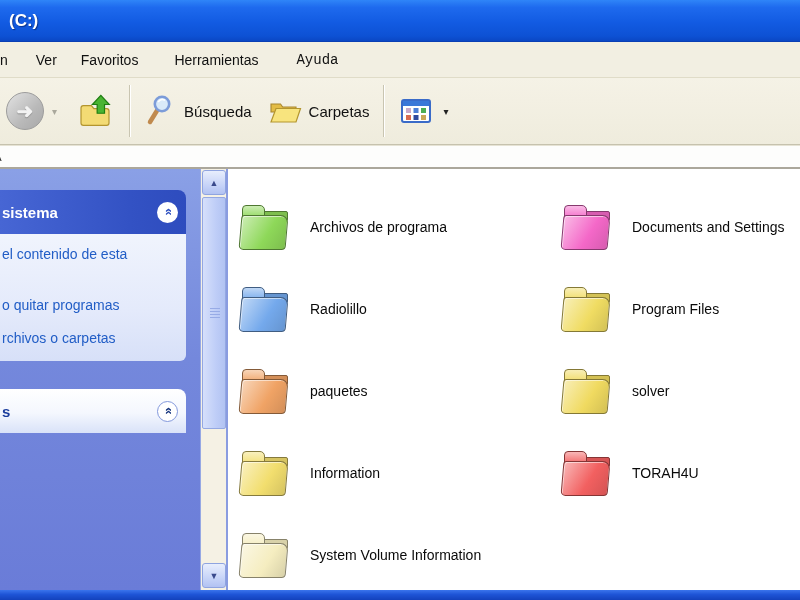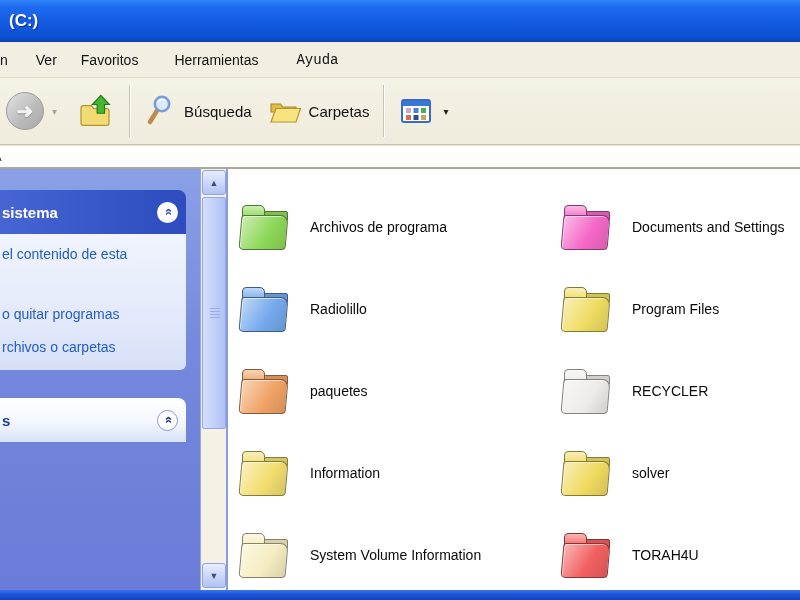--- a/index.html
+++ b/index.html
@@ -72,21 +72,21 @@
     height:34px;
     background:linear-gradient(180deg,#FFFFFF 0%,#F4F7FE 55%,#D9E2F8 100%);
     color:#1A3C9C; font-weight:bold; font-size:15px;
   }
   .sec-body {
     background:linear-gradient(180deg,#F0F4FD 0%,#E4EAFB 60%,#D7E0F8 100%);
     border-bottom-right-radius:6px; padding:12px 6px 14px 2px;
     font-size:14px; color:#215DC6;
   }
   .sec-body .sb-item { line-height:17px; cursor:pointer; }
-  .gap-lg { margin-top:43px; } .gap-sm { margin-top:16px; }
+  .gap-lg { margin-top:34px; } .gap-sm { margin-top:16px; }
   .s1-body { min-height:124px; } .s2-body { min-height:110px; }
   .sec2 { margin-top:25px; } .sec3 { margin-top:28px; }
   .sec3 .sec-hdr { height:44px; }
   .hdr-frag { display:inline-block; max-width:140px; overflow:hidden; white-space:nowrap; }
   .chev {
     width:21px; height:21px; border-radius:50%; background:#fff; flex:none;
     display:flex; align-items:center; justify-content:center; cursor:pointer;
   }
   .chev span { transform:rotate(-90deg); font-weight:bold; font-size:13px; color:#2E50C0; letter-spacing:-1px; }
   .chev.ring { border:1px solid #8298DC; }
@@ -300,28 +300,20 @@
           <div class="file-item">
             <span class="ficon">
               <span class="f-back" style="background: rgb(211, 194, 86); border: 1px solid rgb(132, 121, 54);"></span>
               <span class="f-tab" style="background: linear-gradient(rgb(248, 239, 184), rgb(240, 220, 98)); border: 1px solid rgb(132, 121, 54);"></span>
               <span class="f-body" style="background: linear-gradient(118deg, rgb(248, 239, 184) 0%, rgb(240, 220, 98) 58%, rgb(211, 194, 86) 100%); border: 1px solid rgb(132, 121, 54);"></span>
             </span>
             <span class="file-label">Program Files</span>
           </div>
           <div class="file-item">
             <span class="ficon">
-              <span class="f-back" style="background: rgb(209, 208, 206); border: 1px solid rgb(130, 130, 129);"></span>
-              <span class="f-tab" style="background: linear-gradient(rgb(247, 246, 246), rgb(237, 236, 234)); border: 1px solid rgb(130, 130, 129);"></span>
-              <span class="f-body" style="background: linear-gradient(118deg, rgb(247, 246, 246) 0%, rgb(237, 236, 234) 58%, rgb(209, 208, 206) 100%); border: 1px solid rgb(130, 130, 129);"></span>
-            </span>
-            <span class="file-label">RECYCLER</span>
-          </div>
-          <div class="file-item">
-            <span class="ficon">
               <span class="f-back" style="background: rgb(211, 192, 84); border: 1px solid rgb(132, 120, 53);"></span>
               <span class="f-tab" style="background: linear-gradient(rgb(248, 238, 183), rgb(240, 218, 96)); border: 1px solid rgb(132, 120, 53);"></span>
               <span class="f-body" style="background: linear-gradient(118deg, rgb(248, 238, 183) 0%, rgb(240, 218, 96) 58%, rgb(211, 192, 84) 100%); border: 1px solid rgb(132, 120, 53);"></span>
             </span>
             <span class="file-label">solver</span>
           </div>
           <div class="file-item">
             <span class="ficon">
               <span class="f-back" style="background: rgb(213, 84, 84); border: 1px solid rgb(133, 53, 53);"></span>
               <span class="f-tab" style="background: linear-gradient(rgb(249, 183, 183), rgb(242, 96, 96)); border: 1px solid rgb(133, 53, 53);"></span>

